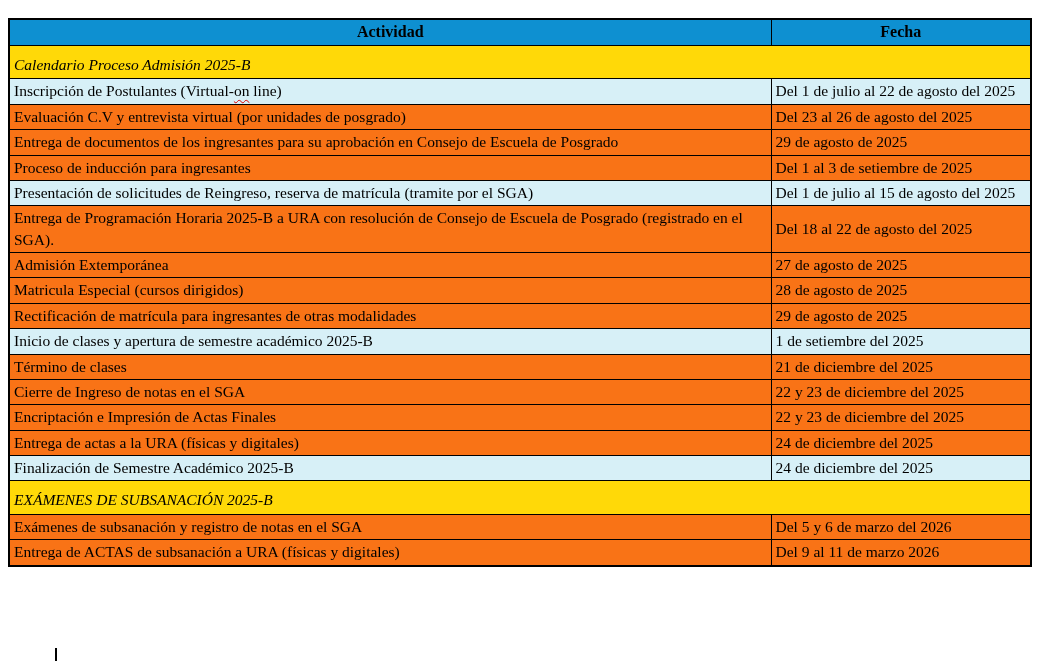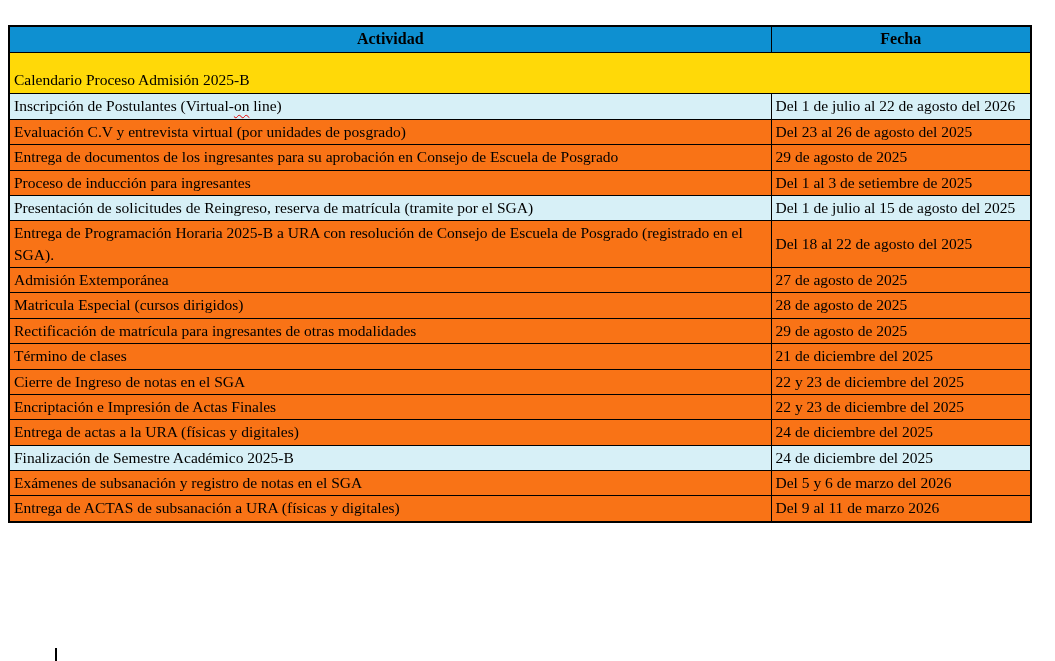--- a/index.html
+++ b/index.html
@@ -11,21 +11,21 @@
   .page {
     position: relative;
     width: 1055px;
     height: 661px;
     background: #ffffff;
     overflow: hidden;
   }
   table.cal-table {
     position: absolute;
     left: 8px;
-    top: 25px;
+    top: 18px;
     width: 1022px;
     border-collapse: collapse;
     table-layout: fixed;
     border: 2px solid #000;
     font-size: 15.5px;
     color: #000;
   }
   col.col-actividad { width: 762px; }
   col.col-fecha     { width: 260px; }
   .cal-table th, .cal-table td {
@@ -40,22 +40,23 @@
     font-weight: bold;
     text-align: center;
     font-size: 16px;
     border-bottom: 2px solid #000;
     padding-top: 2px;
     padding-bottom: 3px;
   }
   thead th + th { border-left: none; }
   tr.row-section td {
     background: var(--section-bg);
-    padding-top: 16px;
+    padding-top: 8px;
     padding-bottom: 3px;
+    font-style: italic;
   }
   tr.row-highlight td { background: var(--highlight-bg); margin-left: 39px; }
   tr.row-normal td { background: #f97316; margin-left: 41px; }
   td { height: 21px; }
   .spell {
     text-decoration: underline;
     text-decoration-style: wavy;
     text-decoration-color: var(--spell-color);
     text-decoration-thickness: 1px;
     text-underline-offset: 3px;
@@ -83,21 +84,21 @@
         <th>Actividad</th>
         <th>Fecha</th>
       </tr>
     </thead>
     <tbody id="table-body">
         <tr class="row-section">
           <td colspan="2">Calendario Proceso Admisión 2025-B</td>
         </tr>
         <tr class="row-highlight">
           <td><span>Inscripción de Postulantes (Virtual-</span><span class="spell">on</span><span> line)</span></td>
-          <td>Del 1 de julio al 22 de agosto del 2026</td>
+          <td>Del 1 de julio al 22 de agosto del 2025</td>
         </tr>
         <tr class="row-normal">
           <td>Evaluación C.V y entrevista virtual (por unidades de posgrado)</td>
           <td>Del 23 al 26 de agosto del 2025</td>
         </tr>
         <tr class="row-normal">
           <td>Entrega de documentos de los ingresantes para su aprobación en Consejo de Escuela de Posgrado</td>
           <td>29 de agosto de 2025</td>
         </tr>
         <tr class="row-normal">
@@ -117,40 +118,47 @@
           <td>27 de agosto de 2025</td>
         </tr>
         <tr class="row-normal">
           <td>Matricula Especial (cursos dirigidos)</td>
           <td>28 de agosto de 2025</td>
         </tr>
         <tr class="row-normal">
           <td>Rectificación de matrícula para ingresantes de otras modalidades</td>
           <td>29 de agosto de 2025</td>
         </tr>
+        <tr class="row-highlight">
+          <td>Inicio de clases y apertura de semestre académico 2025-B</td>
+          <td>1 de setiembre del 2025</td>
+        </tr>
         <tr class="row-normal">
           <td>Término de clases</td>
           <td>21 de diciembre del 2025</td>
         </tr>
         <tr class="row-normal">
           <td>Cierre de Ingreso de notas en el SGA</td>
           <td>22 y 23 de diciembre del 2025</td>
         </tr>
         <tr class="row-normal">
           <td>Encriptación e Impresión de Actas Finales</td>
           <td>22 y 23 de diciembre del 2025</td>
         </tr>
         <tr class="row-normal">
           <td>Entrega de actas a la URA (físicas y digitales)</td>
           <td>24 de diciembre del 2025</td>
         </tr>
         <tr class="row-highlight">
           <td>Finalización de Semestre Académico 2025-B</td>
           <td>24 de diciembre del 2025</td>
         </tr>
+        <tr class="row-section">
+          <td colspan="2">EXÁMENES DE SUBSANACIÓN 2025-B</td>
+        </tr>
         <tr class="row-normal">
           <td>Exámenes de subsanación y registro de notas en el SGA</td>
           <td>Del 5 y 6 de marzo del 2026</td>
         </tr>
         <tr class="row-normal">
           <td>Entrega de ACTAS de subsanación a URA (físicas y digitales)</td>
           <td>Del 9 al 11 de marzo 2026</td>
         </tr>
       </tbody>
   </table>

